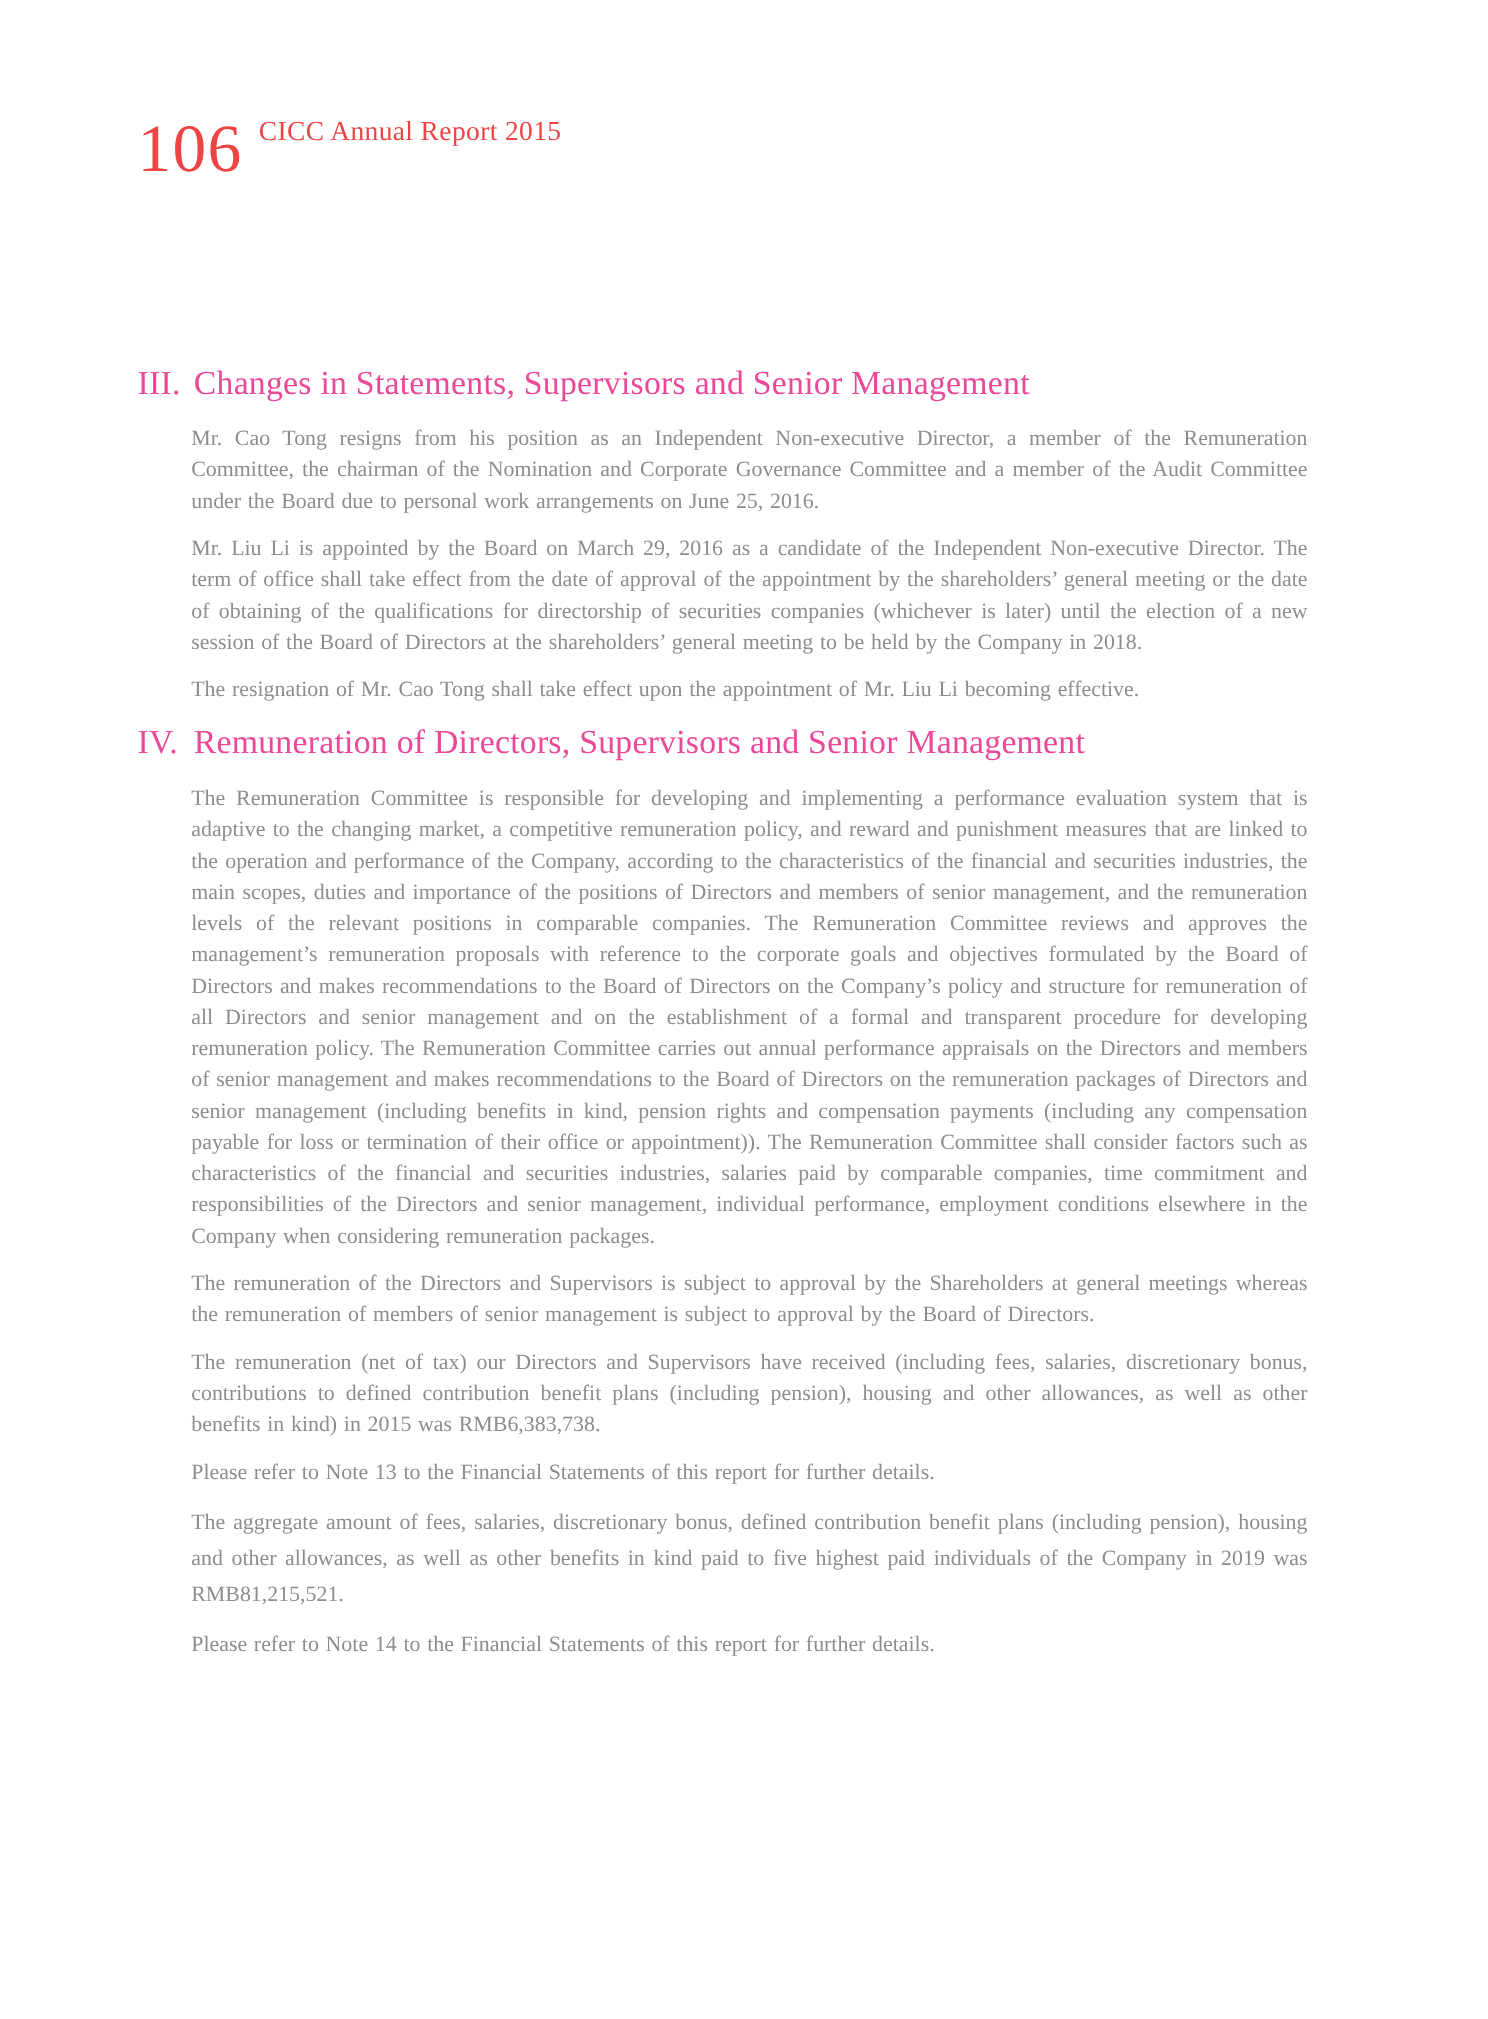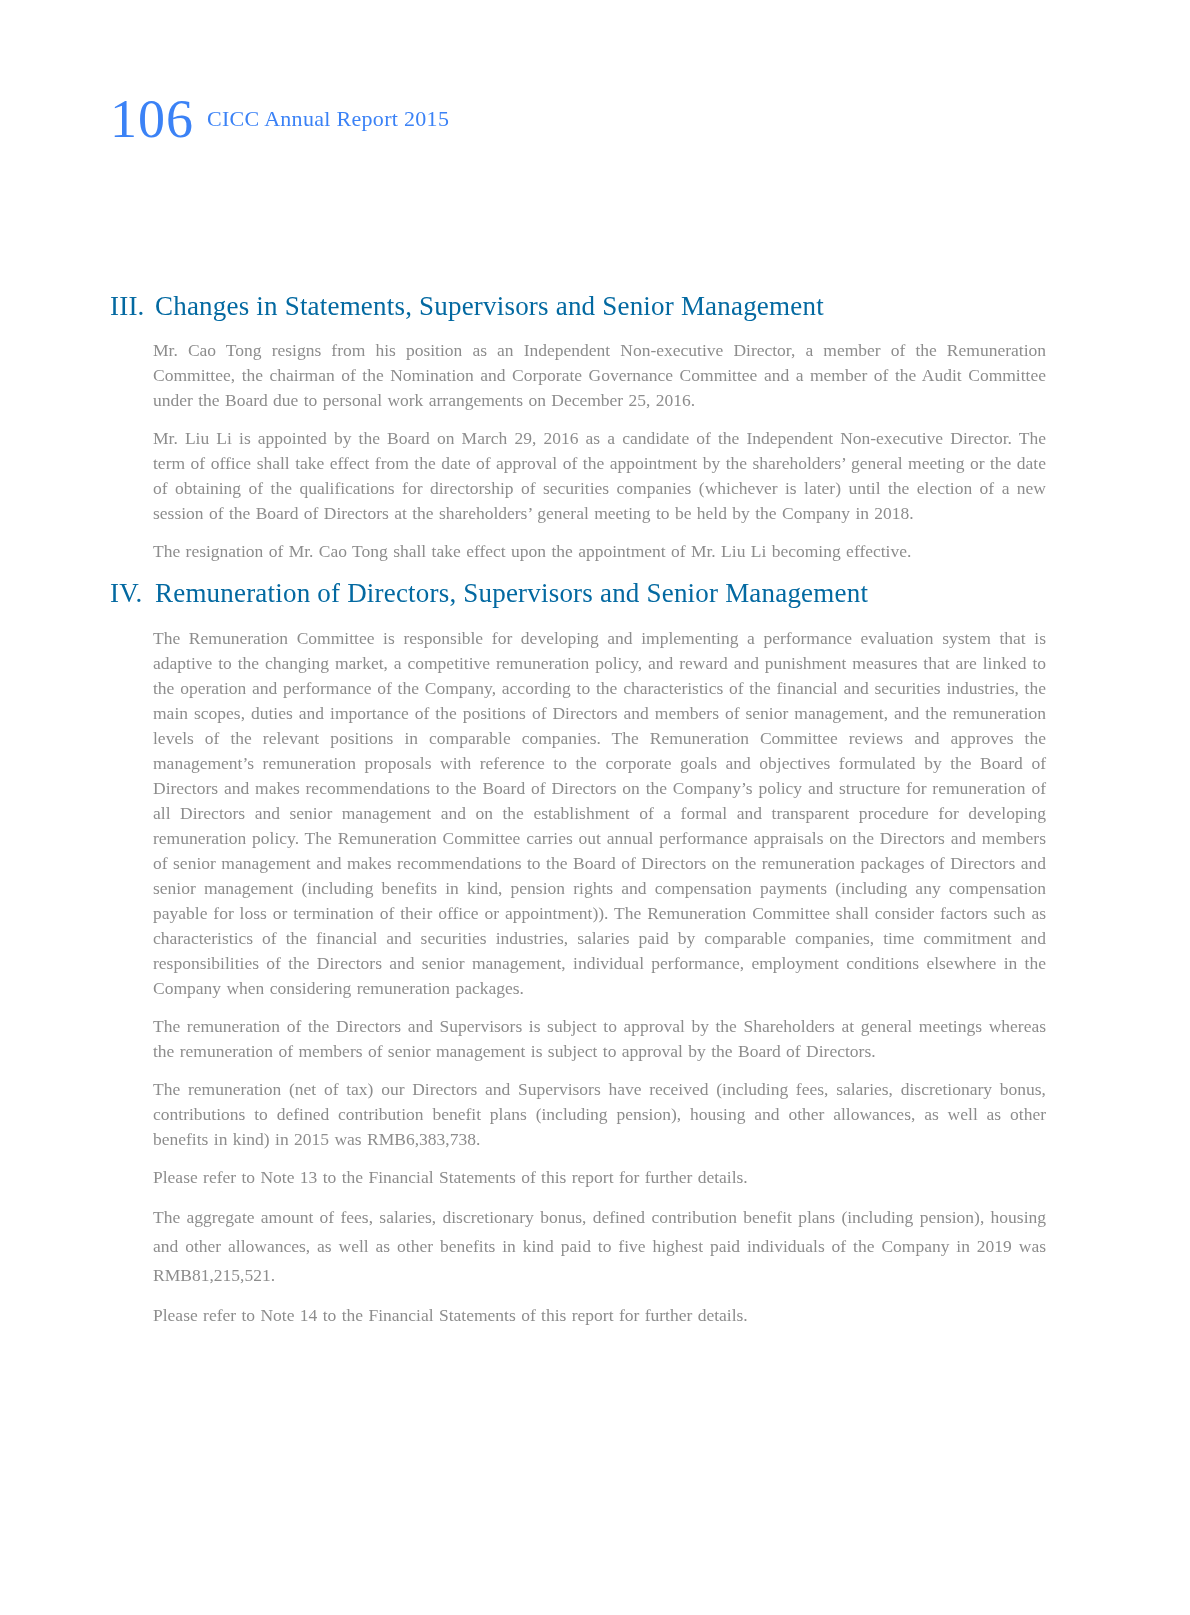--- a/index.html
+++ b/index.html
@@ -14,23 +14,23 @@
   .page {
     position: absolute;
     inset: 0;
     background: #ffffff;
   }
   .page-header {
     position: absolute;
     left: 110px;
     top: 92px;
     display: flex;
-    align-items: center;
+    align-items: flex-start;
     gap: 13px;
-    color: #3b82f6;
+    color: #ef4444;
   }
   .page-number {
     font-size: 54px;
     line-height: 1;
     letter-spacing: 1px;
   }
   .report-title {
     font-size: 22px;
     letter-spacing: 0.3px;
   }
@@ -38,21 +38,21 @@
     position: absolute;
     left: 110px;
     top: 290px;
     width: 936px;
     color: #8d8d8d;
   }
   .doc-section + .doc-section {
   }
   .section-heading {
     display: flex;
-    color: #0369a1;
+    color: #ec4899;
     font-size: 27px;
     font-weight: normal;
     line-height: 1.2;
     margin-bottom: 16px;
     letter-spacing: 0.2px;
   }
   .section-number {
     flex: none;
     width: 45px;
   }
@@ -81,21 +81,21 @@
     <span class="report-title">CICC Annual Report 2015</span>
   </header>
 
   <main class="content">
 
     <section class="doc-section">
       <h2 class="section-heading">
         <span class="section-number">III.</span>
         <span class="section-title">Changes in Statements, Supervisors and Senior Management</span>
       </h2>
-      <p class="body-para">Mr. Cao Tong resigns from his position as an Independent Non-executive Director, a member of the Remuneration Committee, the chairman of the Nomination and Corporate Governance Committee and a member of the Audit Committee under the Board due to personal work arrangements on December 25, 2016.</p>
+      <p class="body-para">Mr. Cao Tong resigns from his position as an Independent Non-executive Director, a member of the Remuneration Committee, the chairman of the Nomination and Corporate Governance Committee and a member of the Audit Committee under the Board due to personal work arrangements on June 25, 2016.</p>
       <p class="body-para">Mr. Liu Li is appointed by the Board on March 29, 2016 as a candidate of the Independent Non-executive Director. The term of office shall take effect from the date of approval of the appointment by the shareholders’ general meeting or the date of obtaining of the qualifications for directorship of securities companies (whichever is later) until the election of a new session of the Board of Directors at the shareholders’ general meeting to be held by the Company in 2018.</p>
       <p class="body-para">The resignation of Mr. Cao Tong shall take effect upon the appointment of Mr. Liu Li becoming effective.</p>
     </section>
 
     <section class="doc-section">
       <h2 class="section-heading">
         <span class="section-number">IV.</span>
         <span class="section-title">Remuneration of Directors, Supervisors and Senior Management</span>
       </h2>
       <p class="body-para">The Remuneration Committee is responsible for developing and implementing a performance evaluation system that is adaptive to the changing market, a competitive remuneration policy, and reward and punishment measures that are linked to the operation and performance of the Company, according to the characteristics of the financial and securities industries, the main scopes, duties and importance of the positions of Directors and members of senior management, and the remuneration levels of the relevant positions in comparable companies. The Remuneration Committee reviews and approves the management’s remuneration proposals with reference to the corporate goals and objectives formulated by the Board of Directors and makes recommendations to the Board of Directors on the Company’s policy and structure for remuneration of all Directors and senior management and on the establishment of a formal and transparent procedure for developing remuneration policy. The Remuneration Committee carries out annual performance appraisals on the Directors and members of senior management and makes recommendations to the Board of Directors on the remuneration packages of Directors and senior management (including benefits in kind, pension rights and compensation payments (including any compensation payable for loss or termination of their office or appointment)). The Remuneration Committee shall consider factors such as characteristics of the financial and securities industries, salaries paid by comparable companies, time commitment and responsibilities of the Directors and senior management, individual performance, employment conditions elsewhere in the Company when considering remuneration packages.</p>

